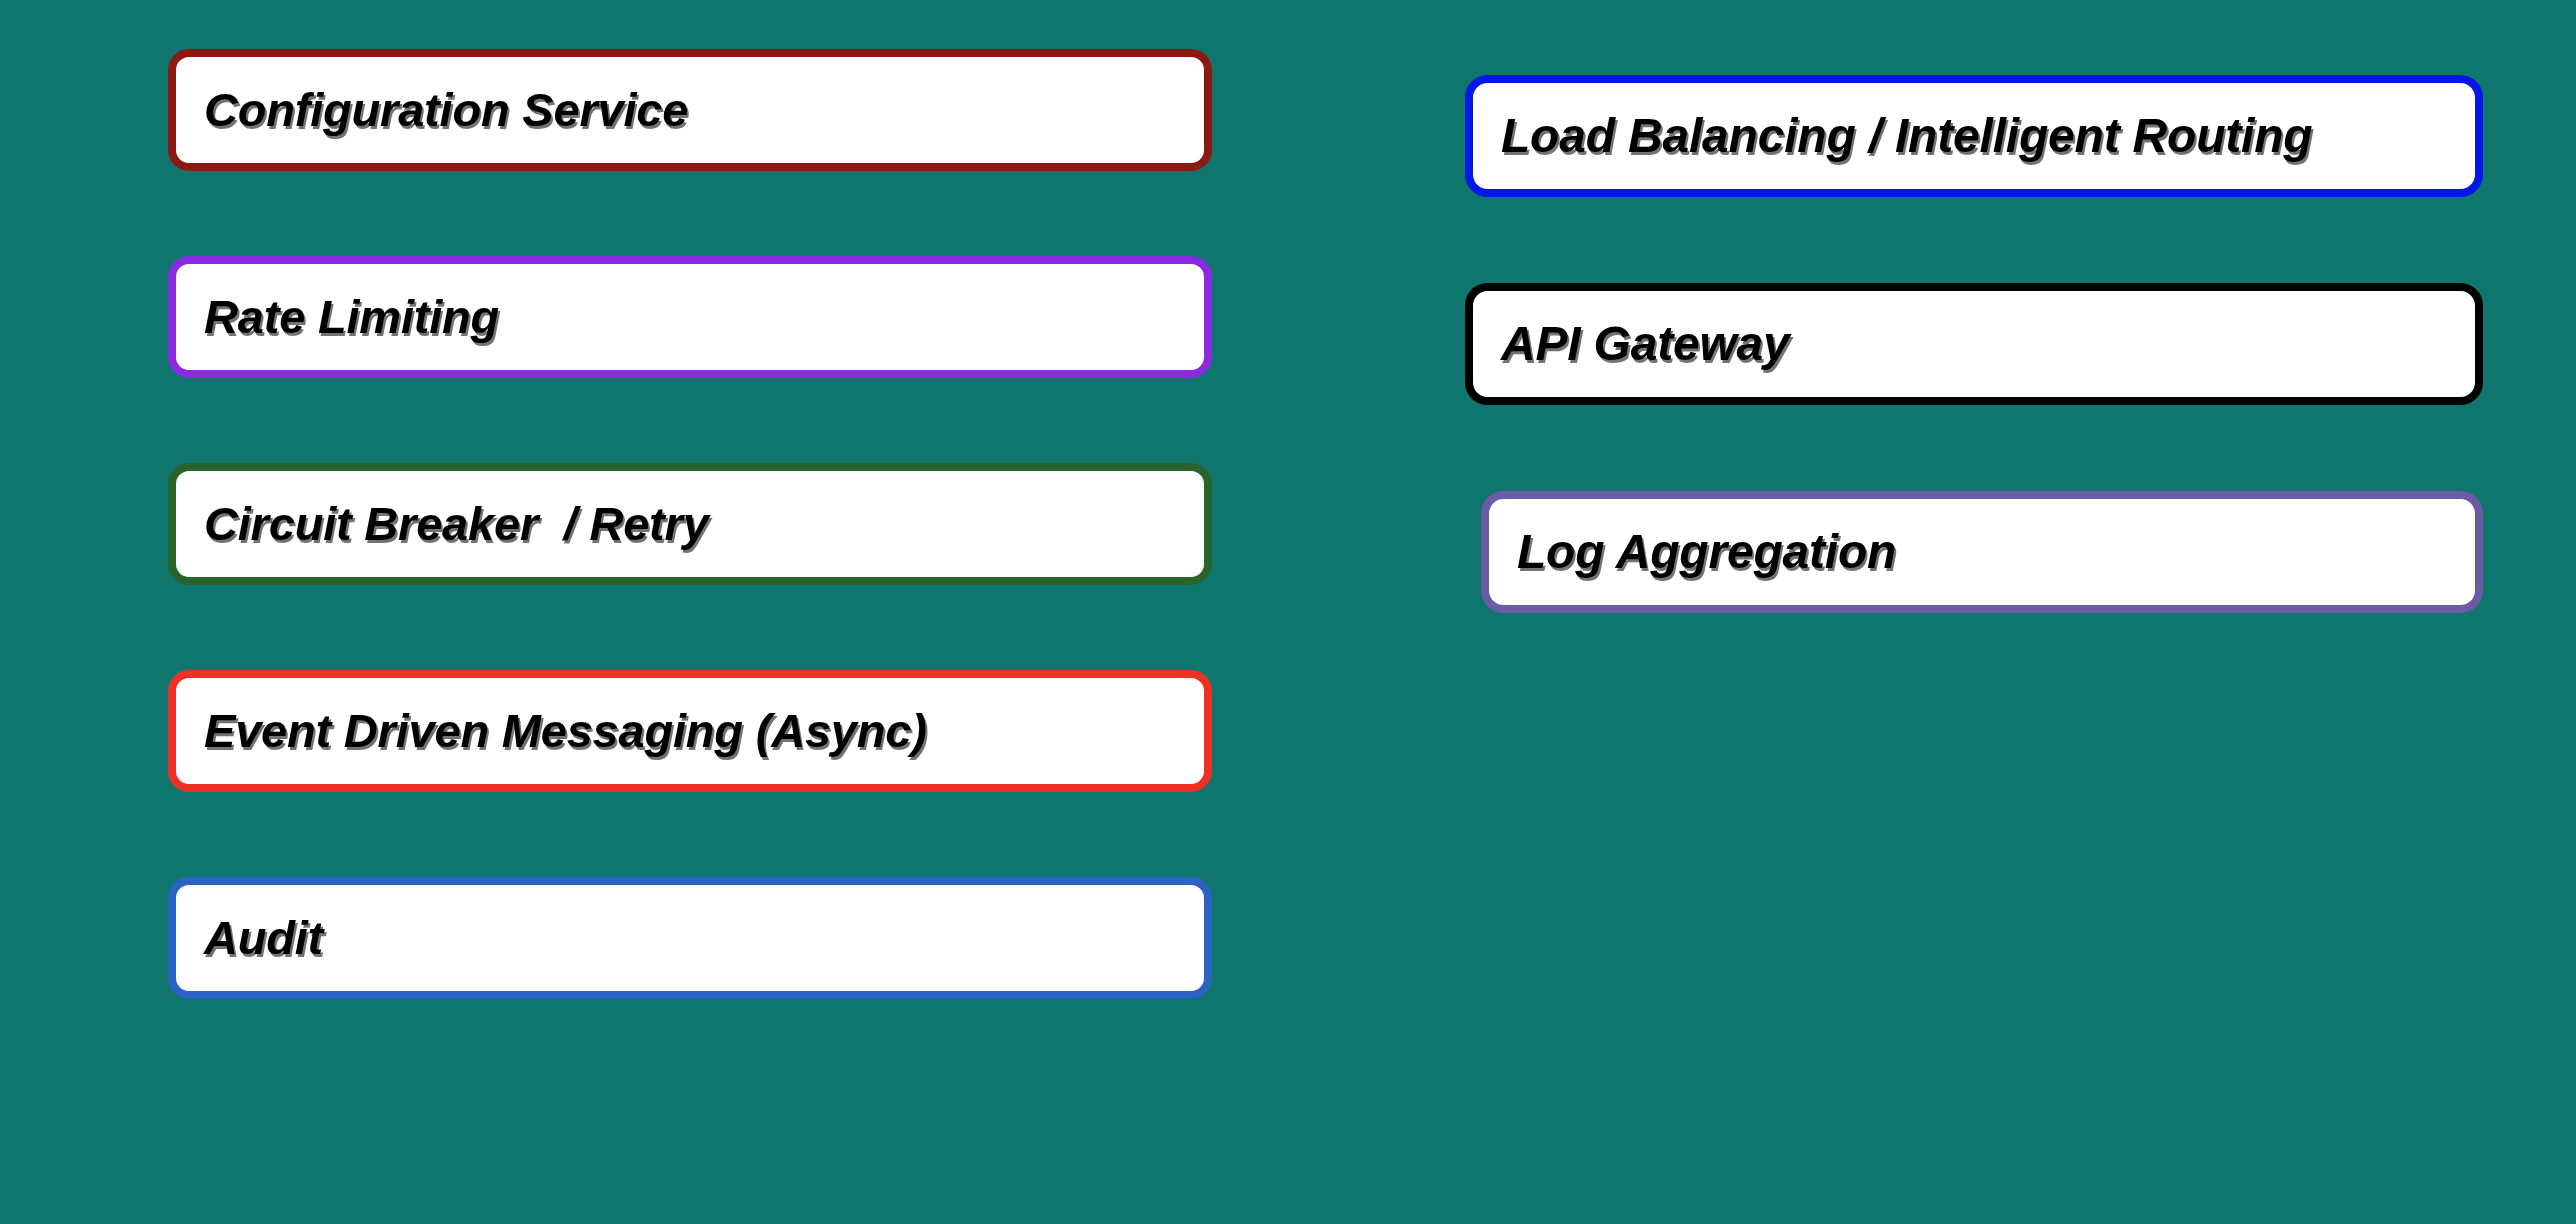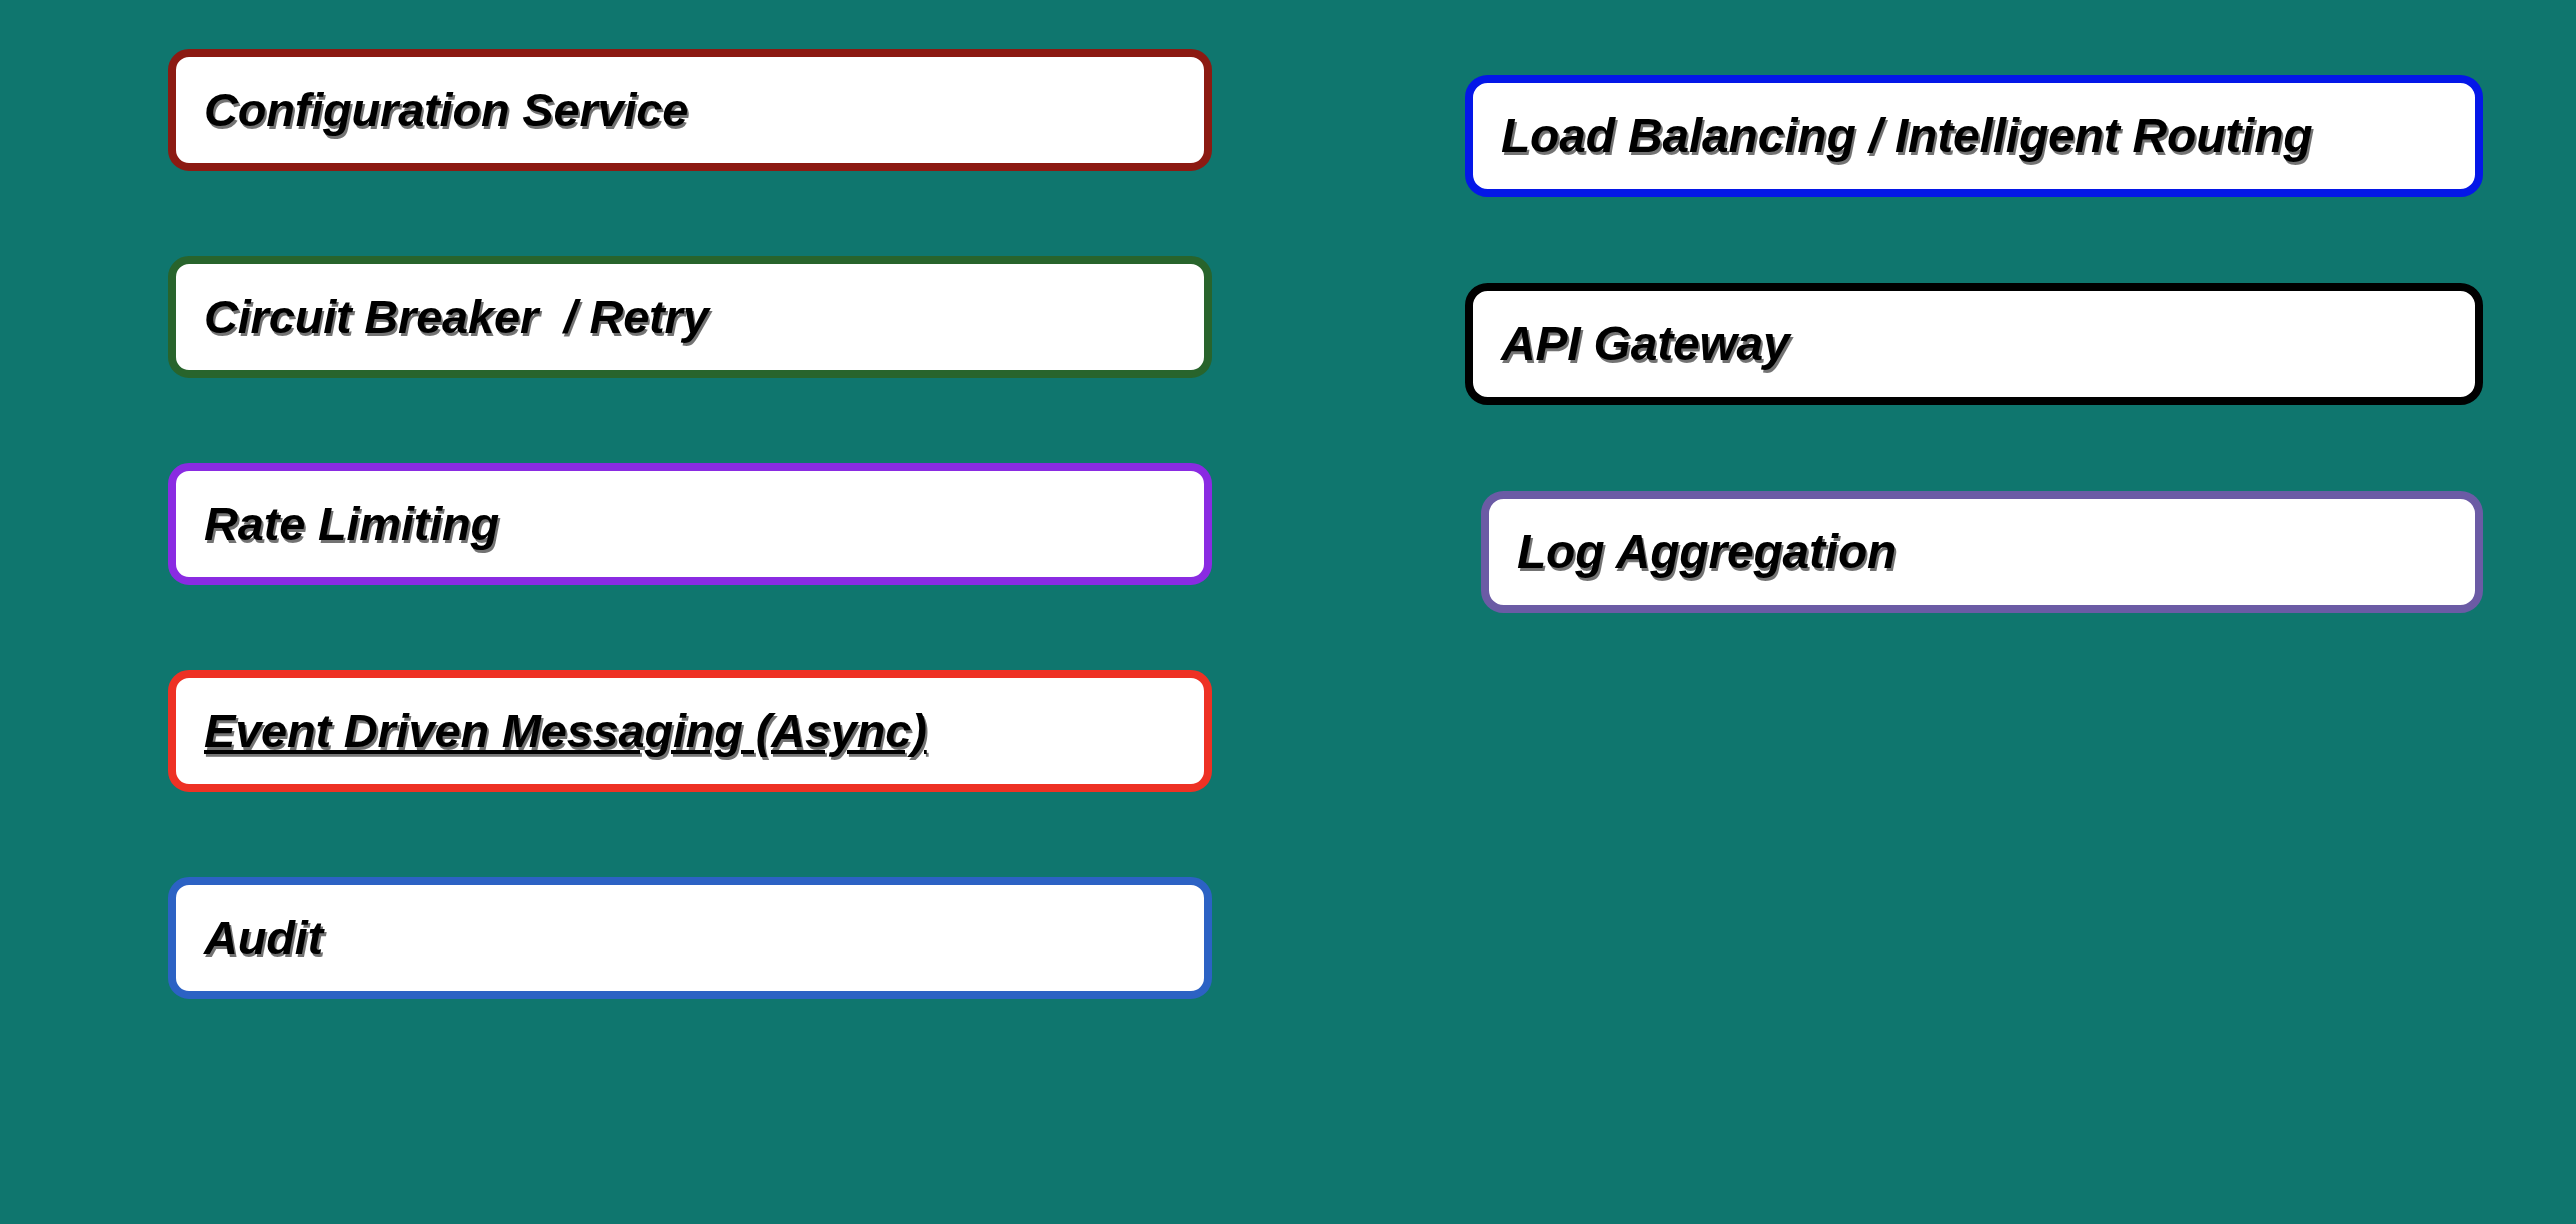--- a/index.html
+++ b/index.html
@@ -83,29 +83,29 @@
 
 <div id="canvas" style="background: #0f766e; padding-left: 48px;">
 
   <div class="column" id="column-left">
 
     <div class="node-box" style="border-color: rgb(140, 26, 18);">
       <span class="node-label">Configuration Service</span>
     </div>
 
 
+    <div class="node-box" style="border-color: rgb(138, 43, 226);">
+      <span class="node-label">Rate Limiting</span>
+    </div>
+
     <div class="node-box" style="border-color: rgb(40, 100, 44);">
       <span class="node-label">Circuit Breaker  / Retry</span>
     </div>
 
-    <div class="node-box" style="border-color: rgb(138, 43, 226);">
-      <span class="node-label">Rate Limiting</span>
-    </div>
-
-    <div class="node-box" style="border-color: rgb(238, 49, 36); text-decoration: underline;">
+    <div class="node-box" style="border-color: rgb(238, 49, 36);">
       <span class="node-label">Event Driven Messaging (Async)</span>
     </div>
 
     <div class="node-box" style="border-color: rgb(44, 98, 196);">
       <span class="node-label">Audit</span>
     </div>
 
   </div>
 
   <div class="column" id="column-right">

